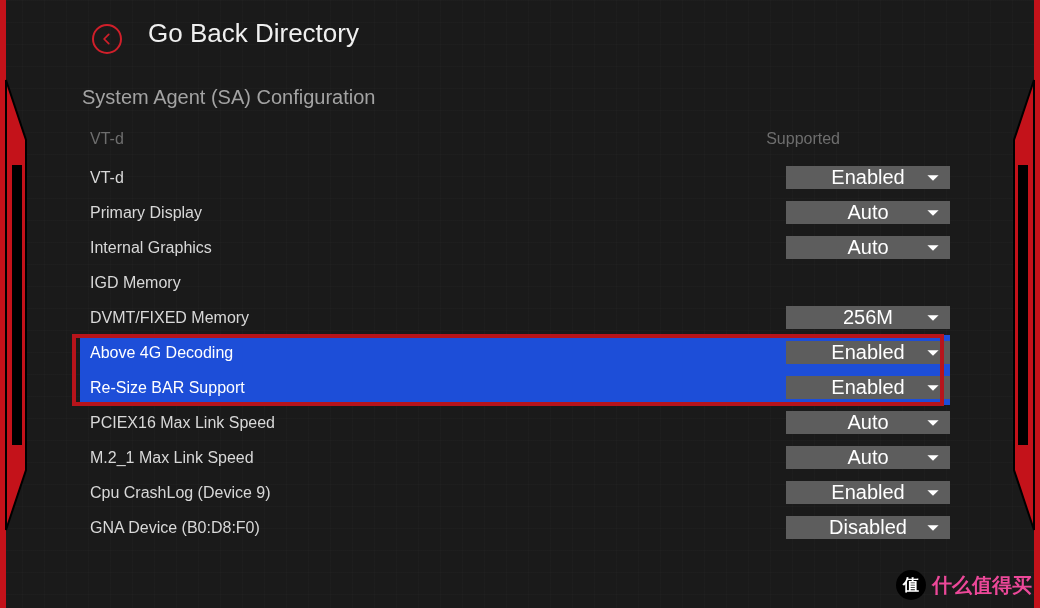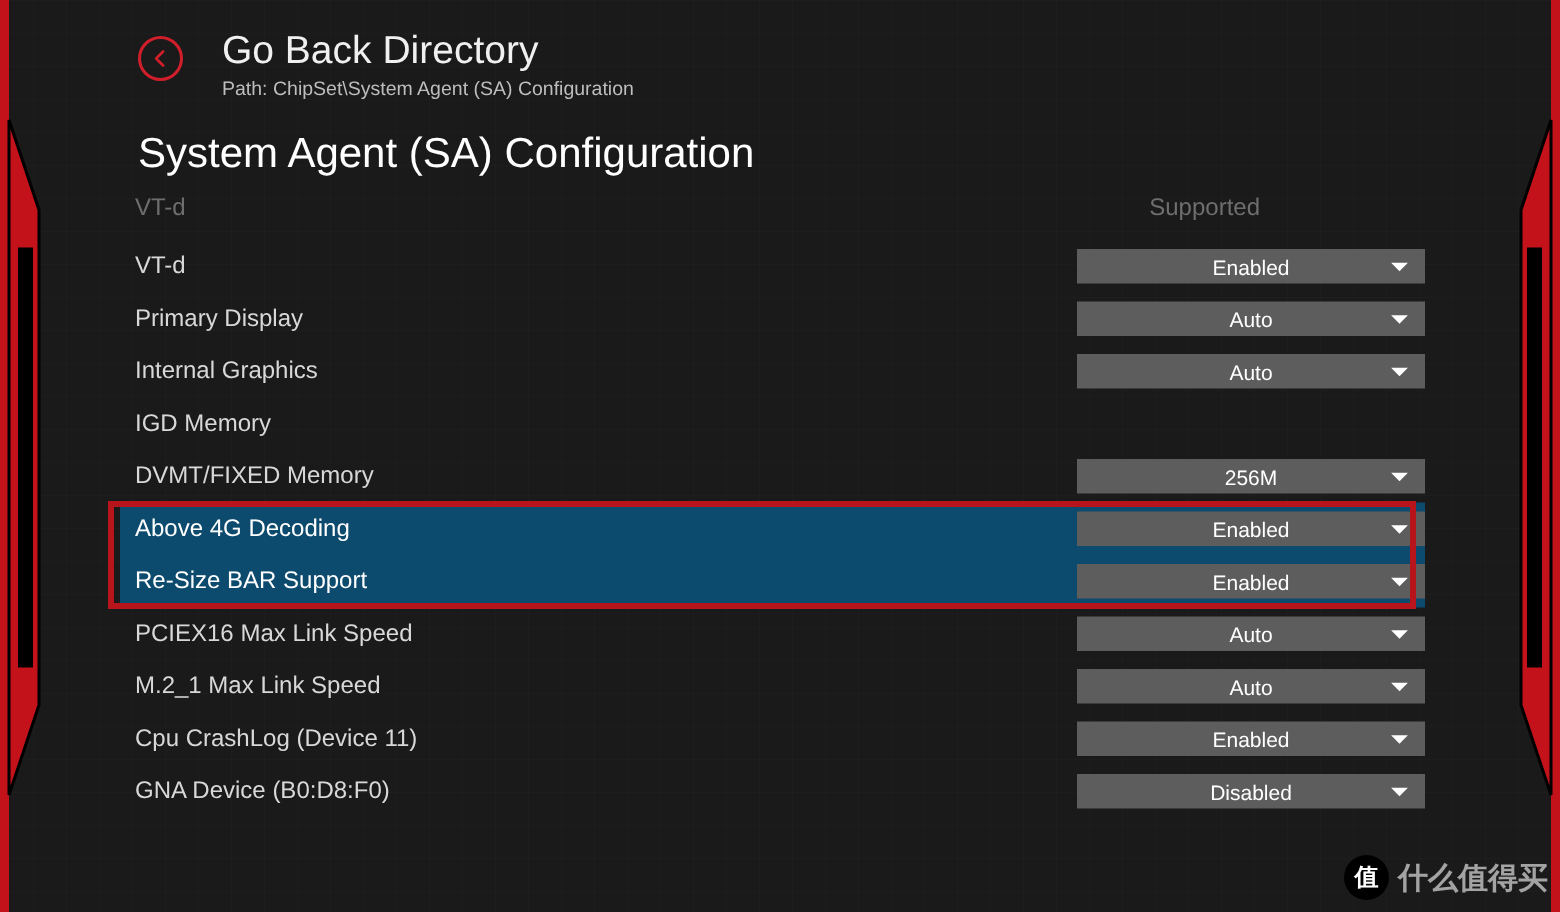--- a/index.html
+++ b/index.html
@@ -52,24 +52,24 @@
     font-size: 26px;
     font-weight: 500;
   }
   .header-path {
     color: #bdbdbd;
     font-size: 13px;
     margin-top: 2px;
   }
   .section-title {
     position: absolute;
-    left: 92px;
+    left: 82px;
     top: 86px;
-    color: #ffffff;
-    font-size: 28px;
+    color: #a3a3a3;
+    font-size: 20px;
   }
   .status-row {
     position: absolute;
     top: 130px;
     left: 90px;
     right: 90px;
     display: flex;
     justify-content: space-between;
     color: #6e6e6e;
     font-size: 16px;
@@ -82,28 +82,28 @@
   }
   .row {
     display: flex;
     align-items: center;
     justify-content: space-between;
     height: 35px;
     padding-left: 10px;
     color: #d8d8d8;
     font-size: 16px;
   }
-  .row.highlighted { background: #0c4a6e; color: #fff; }
+  .row.highlighted { background: #1d4ed8; color: #fff; }
   .row .label { flex: 1; }
   .row .select {
-    width: 232px;
+    width: 164px;
     height: 23px;
     background: #5d5d5d;
     color: #fff;
-    font-size: 14px;
+    font-size: 20px;
     display: flex;
     align-items: center;
     justify-content: center;
     position: relative;
     cursor: pointer;
   }
   .row .select .chev {
     position: absolute;
     right: 10px;
     top: 50%;
@@ -135,21 +135,21 @@
     background: #000;
     color: #fff;
     display: flex;
     align-items: center;
     justify-content: center;
     font-size: 16px;
     font-weight: 700;
     margin-right: 6px;
   }
   .watermark .txt {
-    color: #a3a3a3;
+    color: #ec4899;
     font-size: 20px;
     font-weight: 600;
   }
 </style>
 </head>
 <body>
 
 <div class="side-accent left">
   <svg viewBox="0 0 30 608" preserveAspectRatio="none">
     <path d="M0,0 L6,0 L6,80 L26,140 L26,470 L6,530 L6,608 L0,608 Z" fill="#c4121a"></path>
@@ -166,21 +166,20 @@
 </div>
 
 <div class="header">
   <div class="back-btn">
     <svg viewBox="0 0 24 24">
       <path d="M15 4 L7 12 L15 20" stroke="#d01f2a" stroke-width="3" fill="none" stroke-linecap="round" stroke-linejoin="round"></path>
     </svg>
   </div>
   <div class="header-text">
     <div class="header-title">Go Back Directory</div>
-    <div class="header-path">Path: ChipSet\System Agent (SA) Configuration</div>
   </div>
 </div>
 
 <div class="section-title">System Agent (SA) Configuration</div>
 
 <div class="status-row">
   <span>VT-d</span>
   <span style="padding-right:110px;margin-left:24px;">Supported</span>
 </div>
 
@@ -270,21 +269,21 @@
       <div class="select">
         <span>Auto</span>
         <span class="chev">
           <svg viewBox="0 0 20 12">
             <path d="M2 2 L10 10 L18 2 Z" fill="#fff"></path>
           </svg>
         </span>
       </div>
     </div>
     <div class="row">
-      <span class="label">Cpu CrashLog (Device 11)</span>
+      <span class="label">Cpu CrashLog (Device 9)</span>
       <div class="select">
         <span>Enabled</span>
         <span class="chev">
           <svg viewBox="0 0 20 12">
             <path d="M2 2 L10 10 L18 2 Z" fill="#fff"></path>
           </svg>
         </span>
       </div>
     </div>
     <div class="row">

